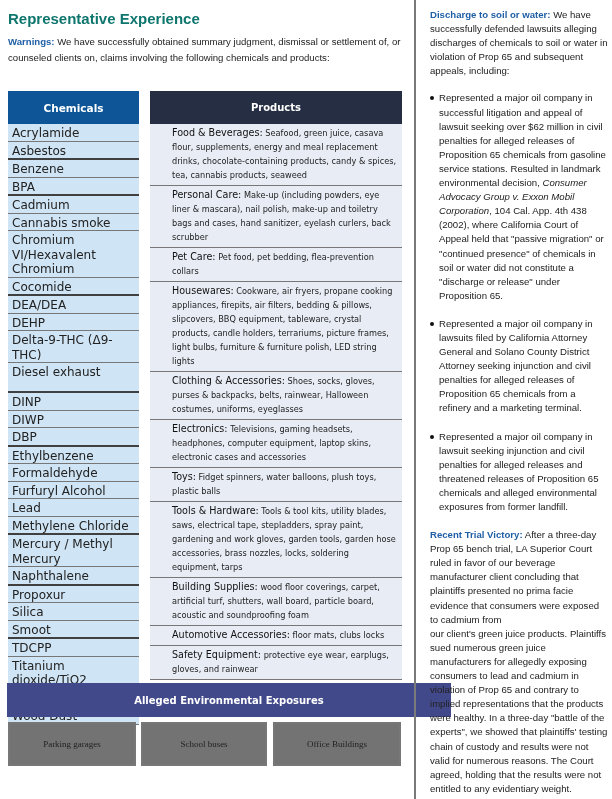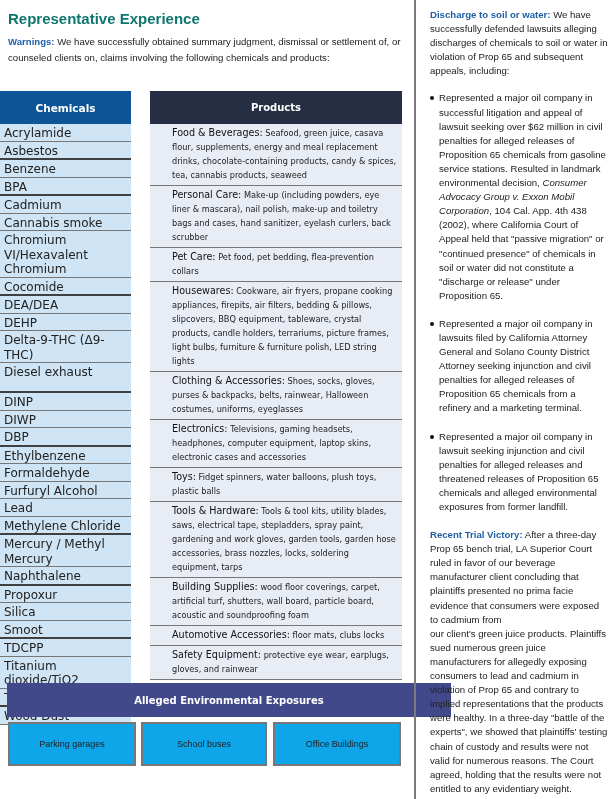--- a/index.html
+++ b/index.html
@@ -4,36 +4,36 @@
   <style>
     * { box-sizing: border-box; margin: 0; padding: 0; }
     html, body { width: 612px; height: 799px; background: #ffffff; overflow: hidden; }
     body { position: relative; font-family: "Liberation Sans", sans-serif; color: #1a1a1a; }
 
     .title { position: absolute; left: 8px; top: 10px; font-size: 15px; font-weight: bold; color: #0f766e; }
     .intro { position: absolute; left: 8px; top: 34px; width: 395px; font-size: 9.6px; line-height: 15.5px; color: #222; }
     .intro .lead { font-weight: bold; color: #1f5fa6; }
 
     
-    .chem { position: absolute; left: 0; top: 91px; width: 131px; }
+    .chem { position: absolute; left: 8px; top: 91px; width: 131px; }
     .chem-head { height: 33px; background: #0d5596; color: #fff; font-family: "DejaVu Sans", sans-serif; font-weight: bold; font-size: 10.5px; display: flex; align-items: center; justify-content: center; }
     .chem-list { background: #cfe4f4; }
     .chem-item { font-family: "DejaVu Sans", sans-serif; font-size: 12px; color: #222; padding: 2px 4px 0 4px; line-height: 14.5px; border-bottom: 1px solid #777; min-height: 17.3px; }
     .chem-item.thick { border-bottom: 2px solid #404040; }
 
     
     .prod { position: absolute; left: 150px; top: 91px; width: 252px; }
     .prod-head { height: 33px; background: #252e42; color: #fff; font-family: "DejaVu Sans", sans-serif; font-weight: bold; font-size: 10px; display: flex; align-items: center; justify-content: center; }
     .prod-list { background: #e8ecf5; }
     .prod-item { font-family: "DejaVu Sans", sans-serif; font-size: 8.2px; line-height: 14px; color: #222; padding: 2px 5px 3px 22px; border-bottom: 1px solid #777; }
     .prod-item .cat { font-size: 9.6px; color: #111; }
 
     
     .expo-head { position: absolute; left: 7px; top: 683px; width: 444px; height: 34px; background: #41498a; color: #fff; font-family: "DejaVu Sans", sans-serif; font-weight: bold; font-size: 10px; display: flex; align-items: center; justify-content: center; }
-    .expo-box { position: absolute; top: 722px; height: 44px; background: #0ea5e9; border: 2px solid #777; font-family: Liberation Sans, sans-serif; font-size: 9px; color: #222; display: flex; align-items: center; justify-content: center; }
+    .expo-box { position: absolute; top: 722px; height: 44px; background: #737373; border: 2px solid #777; font-family: Liberation Serif, serif; font-size: 9px; color: #222; display: flex; align-items: center; justify-content: center; }
 
     
     .vline { position: absolute; left: 414px; top: 0; width: 2px; height: 799px; background: #7a7a7a; }
     .right { position: absolute; left: 430px; top: 8px; width: 178px; font-size: 9.6px; line-height: 14.1px; color: #222; }
     .right .lead { font-weight: bold; color: #1f5fa6; }
     .right p { margin: 0; }
     .bullets { list-style: none; margin-top: 13px; }
     .bullets li { position: relative; padding-left: 9px; margin-bottom: 14px; }
     .bullets li .dot { position: absolute; left: 0; top: 5px; width: 4px; height: 4px; border-radius: 50%; background: #111; }
     .victory { margin-top: 0; }

